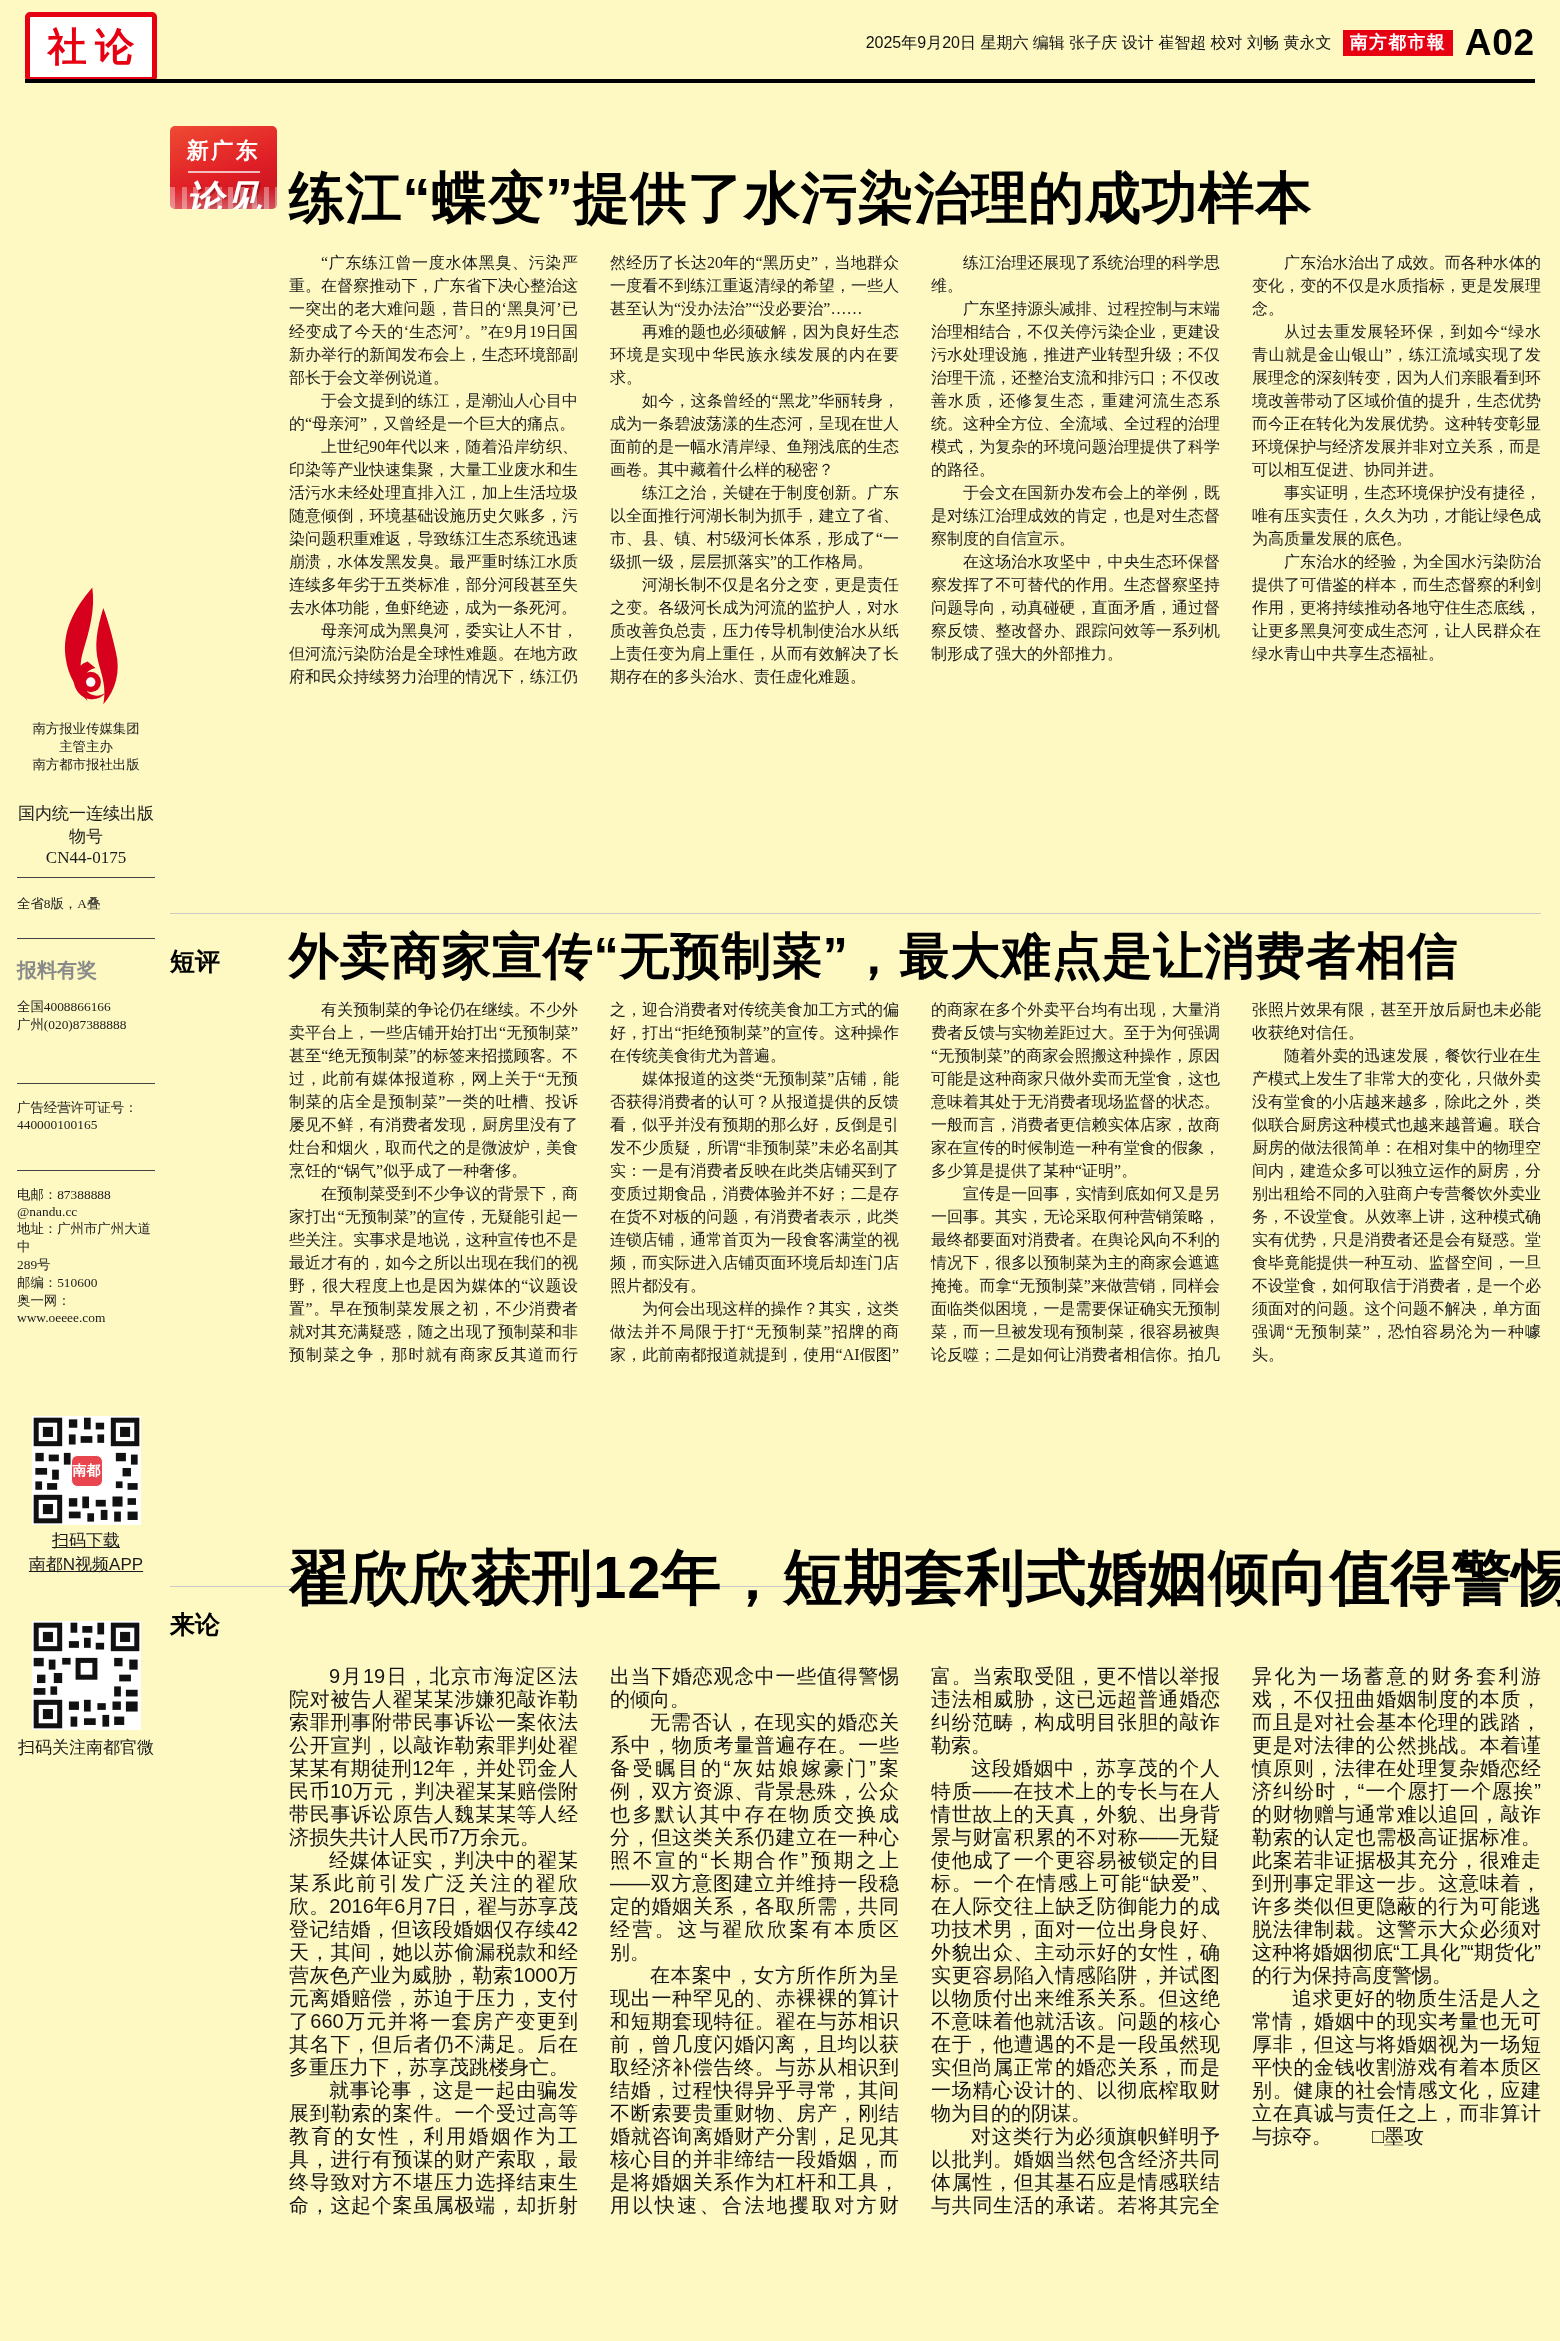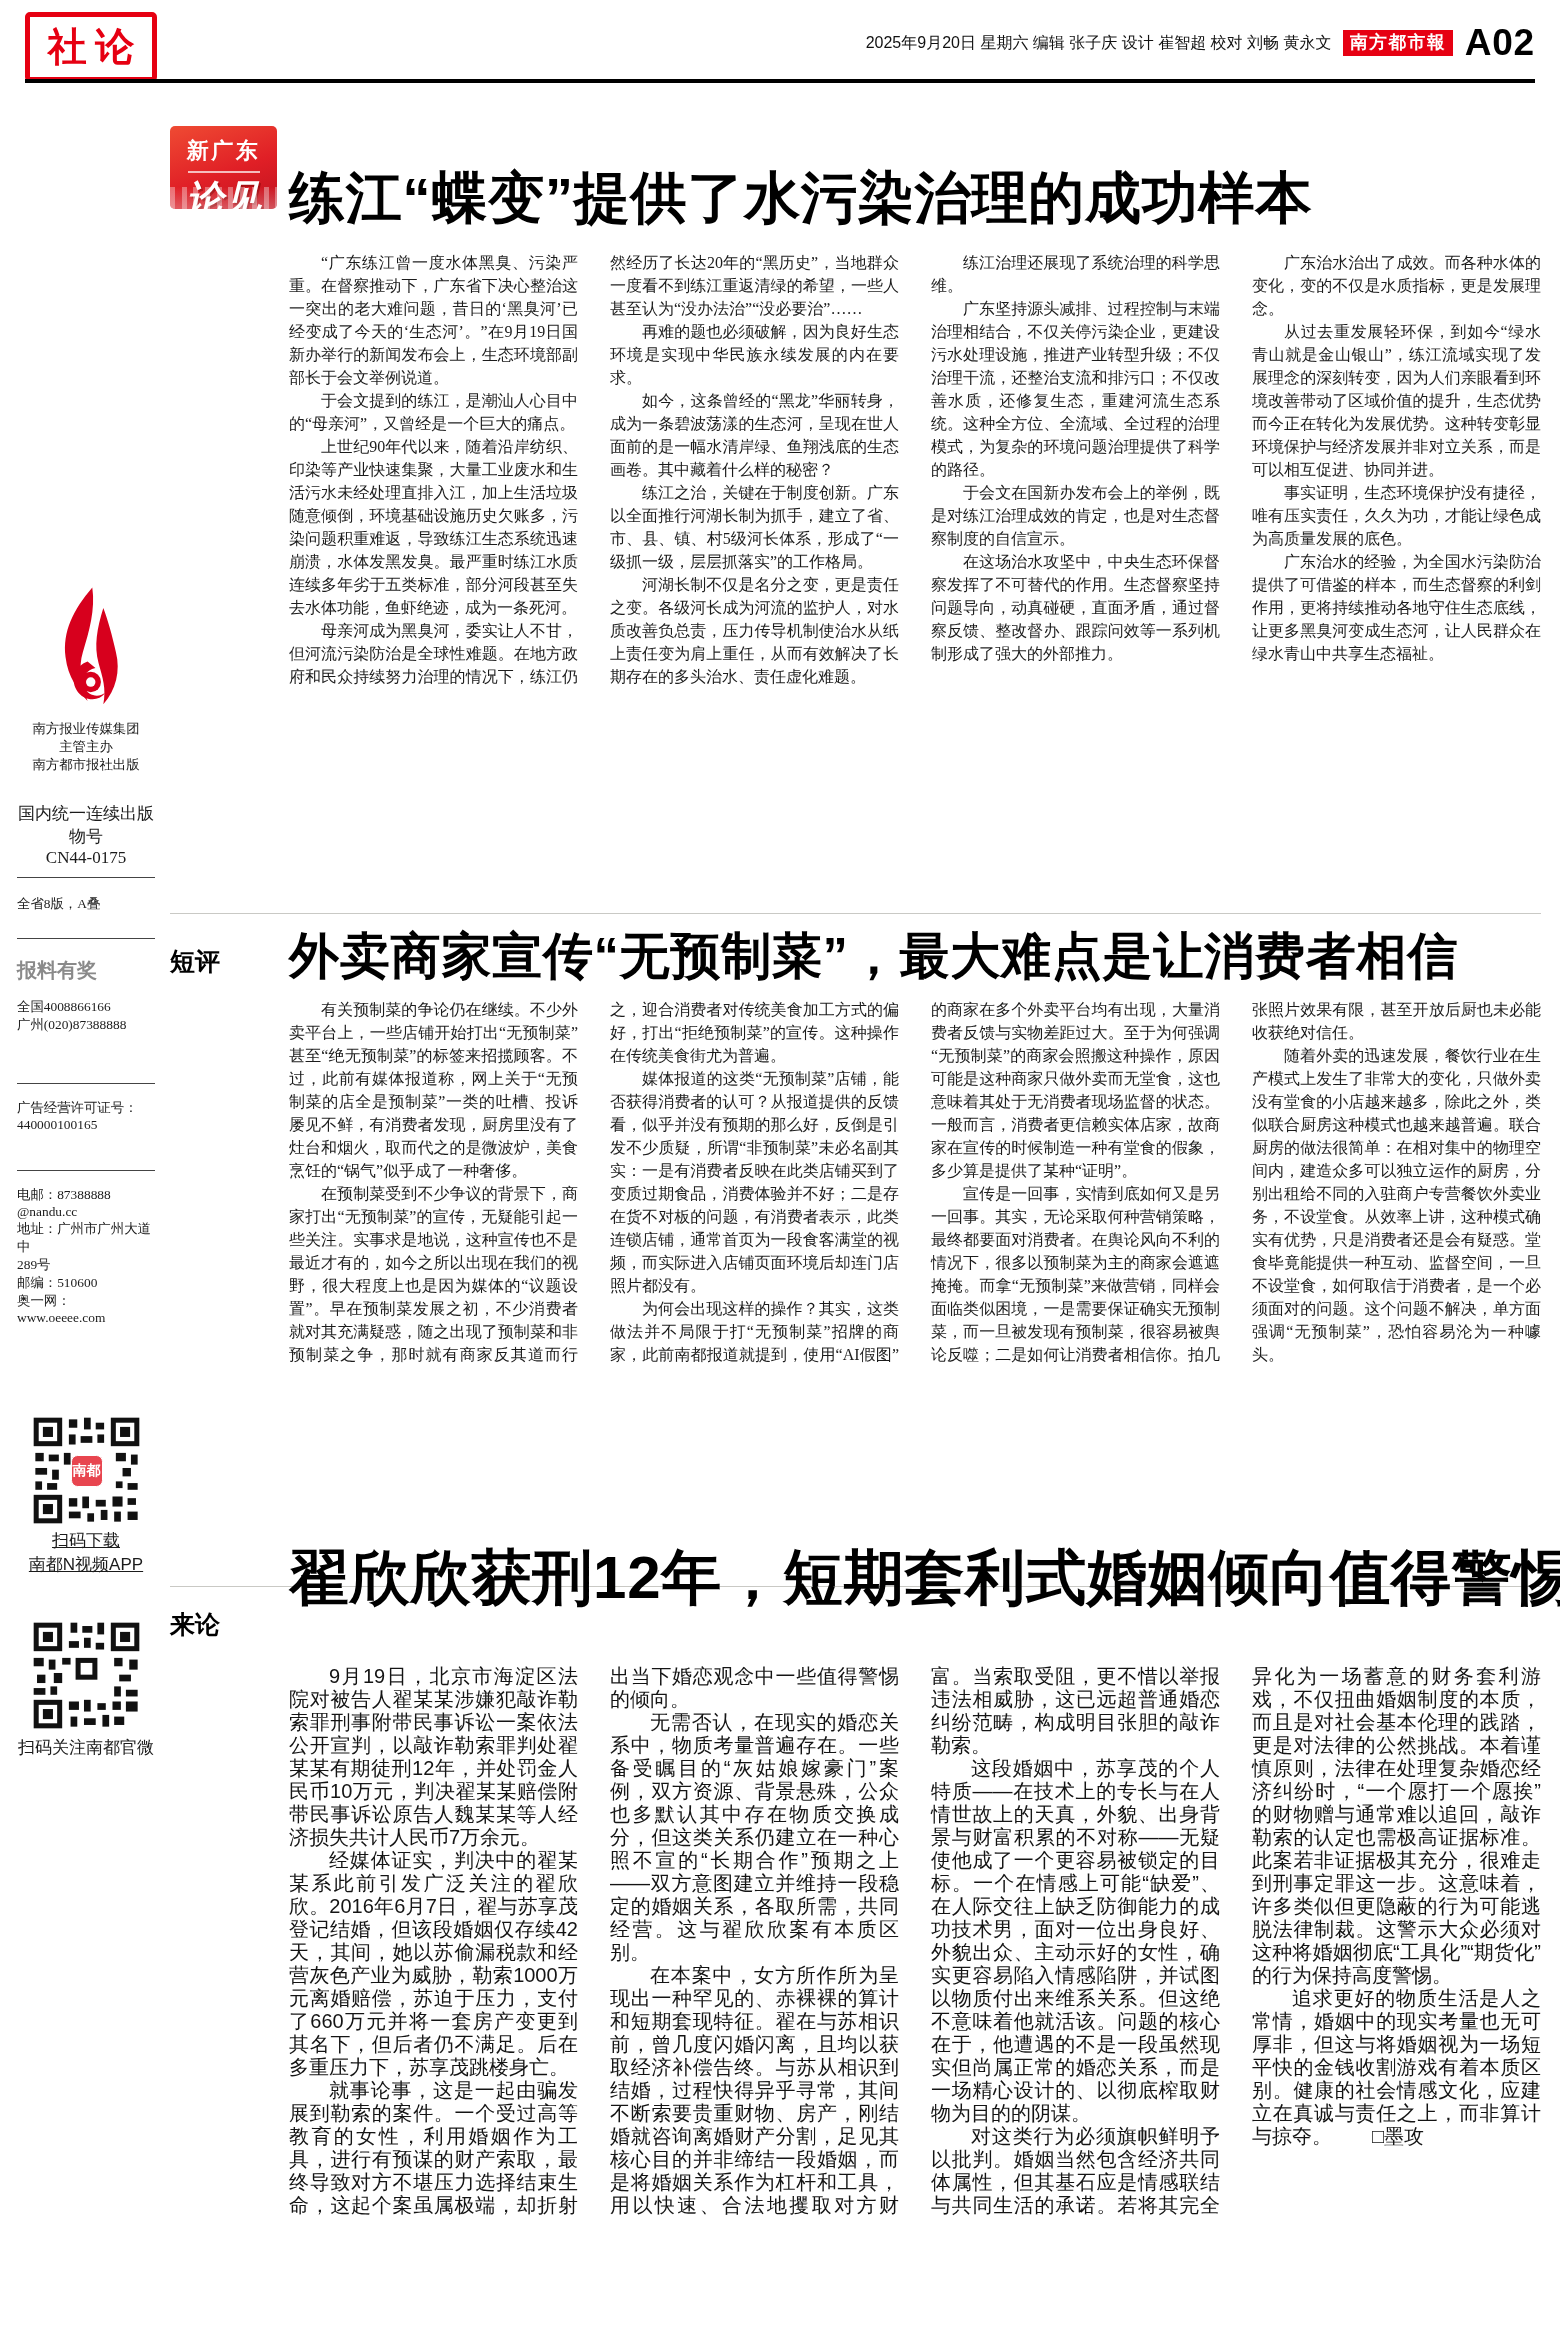--- a/index.html
+++ b/index.html
@@ -1,16 +1,16 @@
 <!DOCTYPE html>
 <html lang="zh" style="font-size:13.4px"><head>
 <meta charset="utf-8">
 <style>
   html,body{margin:0;padding:0;background:#e9e9e7;}
-  .page{position:relative;width:1560px;height:2342px;background:#ffffff;overflow:hidden;
+  .page{position:relative;width:1560px;height:2342px;background:#fef9c3;overflow:hidden;
         font-family:"Liberation Serif","DejaVu Serif",serif;color:#1b1b1b;}
   
   .sec-box{position:absolute;left:25px;top:11.7px;width:122px;height:60px;border:5px solid #e60012;
            border-radius:5px;display:flex;align-items:center;justify-content:center;background:#fff;}
   .sec-box span{color:#e60012;font-size:39px;font-weight:bold;letter-spacing:8.4px;text-indent:8.4px;
                 font-family:"Liberation Sans","DejaVu Sans",sans-serif;}
   .head-right{position:absolute;top:22px;right:25px;display:flex;align-items:center;gap:11.7px;
               font-family:"Liberation Sans","DejaVu Sans",sans-serif;}
   .dateline{font-size:16px;color:#111;}
   .masthead{background:#e60012;color:#fff;font-size:17.6px;font-weight:bold;padding:4.2px 6.7px;line-height:1;

